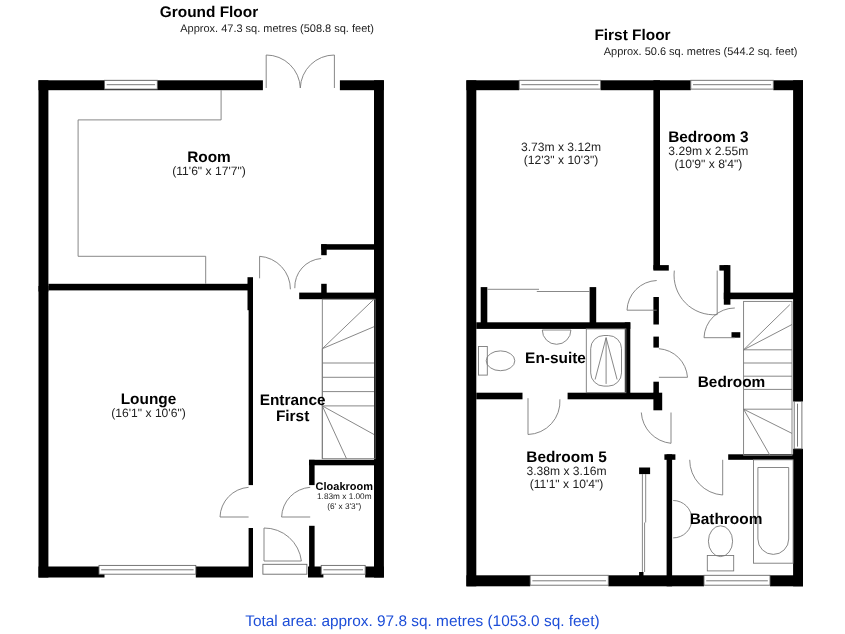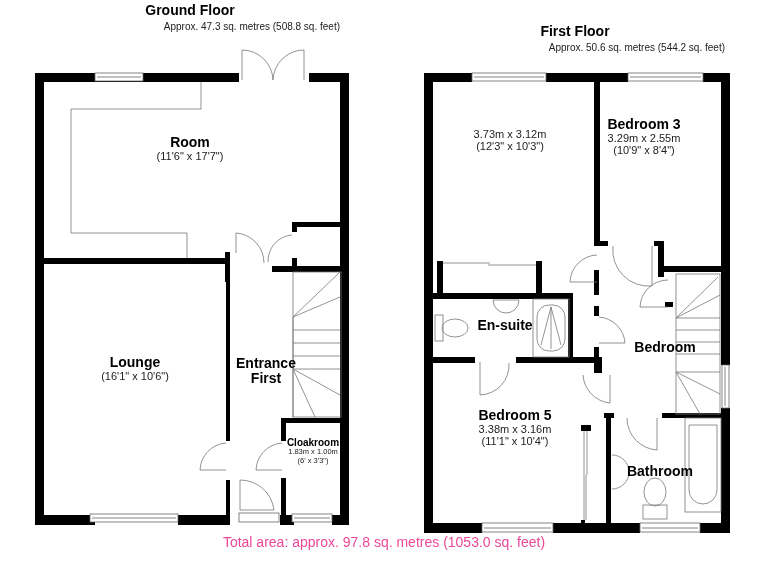--- a/index.html
+++ b/index.html
@@ -1,19 +1,19 @@
 <!DOCTYPE html>
 <html><head>
 <meta charset="utf-8">
 <style>
   html, body { margin:0; padding:0; background:#ffffff; }
   body { width:768px; height:576px; position:relative; overflow:hidden; font-family:"Liberation Sans", sans-serif; color:#000; }
   .title { position:absolute; text-align:center; font-weight:bold; font-size:14px; line-height:18px; }
   .subtitle { position:absolute; text-align:right; font-size:10px; line-height:11px; color:#222; }
-  .total { position:absolute; left:0; width:768px; top:534px; text-align:center; font-size:14px; color:#ec4899; }
+  .total { position:absolute; left:0; width:768px; top:556px; text-align:center; font-size:14px; color:#1d4ed8; }
   svg { position:absolute; left:0; top:0; }
   .room-label { position:absolute; text-align:center; }
   .room-name { font-weight:bold; font-size:14px; line-height:15px; display:block; }
   .room-dim { font-size:11px; line-height:12px; display:block; color:#222; }
   .small .room-name { font-size:10px; line-height:11px; }
   .small .room-dim { font-size:7.5px; line-height:8.5px; }
 </style>
 </head>
 <body>
 

